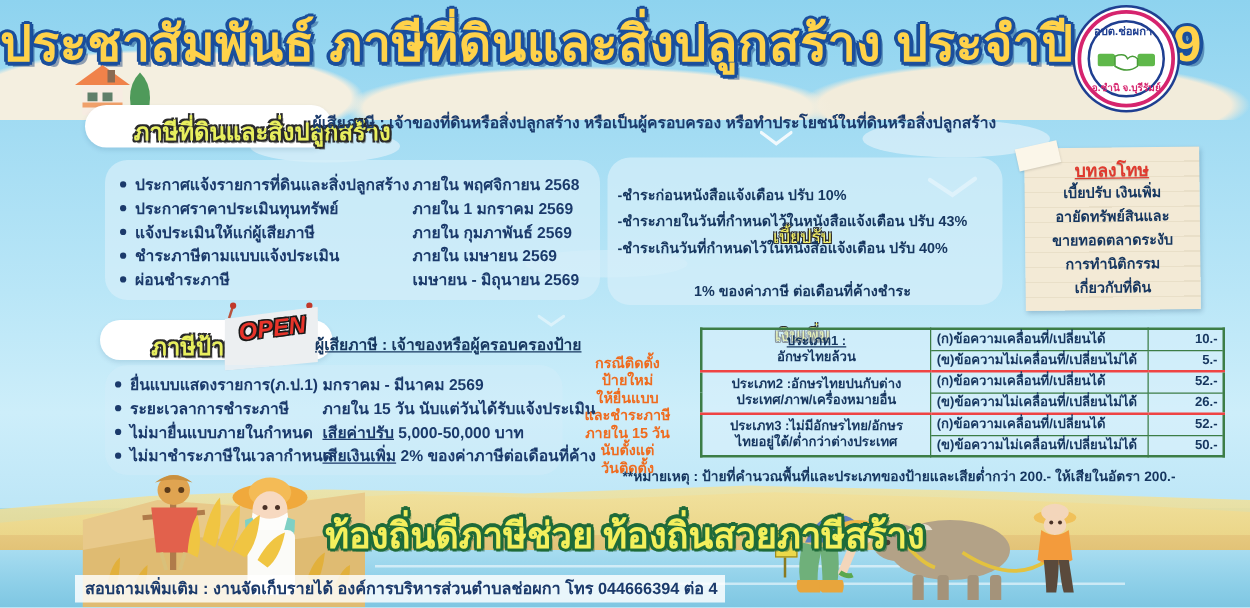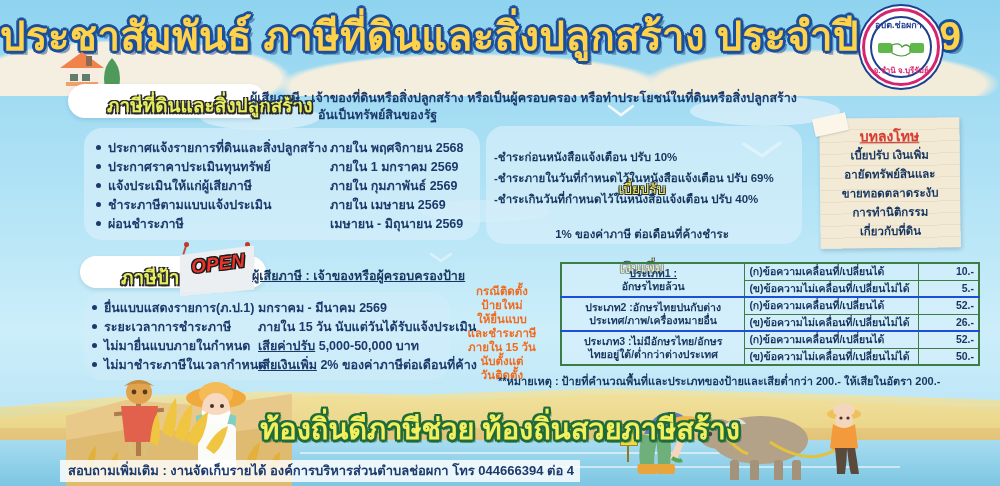--- a/index.html
+++ b/index.html
@@ -204,21 +204,21 @@
   .tbl td{
     border:1px solid #3c7d46;
     padding:1px 4px;
     font-size:10.5px;line-height:13.5px;font-weight:700;color:#16365f;
     white-space:nowrap;vertical-align:middle;
   }
   .tbl td.cat{width:196px;text-align:center;}
   .tbl td.desc{width:168px;}
   .tbl td.rate{width:38px;text-align:right;padding-left:24px;}
   .cat-u{text-decoration:underline;}
-  .tbl tr.g td{border-top:2px solid #1d4ed8;}
+  .tbl tr.g td{border-top:2px solid #ef4444;}
 
   .footnote{
     position:absolute;left:498px;top:372px;
     font-size:11px;font-weight:700;color:#16365f;white-space:nowrap;
   }
 
   
   .slogan{
     position:absolute;left:180px;top:412px;width:640px;text-align:center;
     font-size:29px;line-height:34px;font-weight:700;color:#f4ef5c;
@@ -403,21 +403,20 @@
       <rect x="30" y="8" width="6" height="10" fill="#8a6a52"></rect>
       <path d="M50 44 q-6 -22 6 -34 q12 12 6 34Z" fill="#4f9a5a"></path>
       <rect x="54" y="40" width="4" height="7" fill="#7a5a3a"></rect>
     </svg>
   </div>
 
   <div class="pill" style="left:68px;top:84px;width:198px;height:34px;"></div>
   <div class="pill-label" style="left:82px;top:90px;">ภาษีที่ดินและสิ่งปลูกสร้าง</div>
 
   <div class="payer-line" style="left:250px;top:90px;">ผู้เสียภาษี : เจ้าของที่ดินหรือสิ่งปลูกสร้าง หรือเป็นผู้ครอบครอง หรือทำประโยชน์ในที่ดินหรือสิ่งปลูกสร้าง</div>
-  <div class="payer-line" style="left:318px;top:107px;">อันเป็นทรัพย์สินของรัฐ</div>
 
   <div class="panel" style="left:84px;top:128px;width:396px;height:112px;"></div>
   <div class="panel" style="left:486px;top:126px;width:316px;height:118px;"></div>
 
   <div class="bullet-row" style="left:96px;top:140px;">
     <span class="bullet-dot"></span><span>ประกาศแจ้งรายการที่ดินและสิ่งปลูกสร้าง</span>
   </div>
   <div class="due-row" style="left:330px;top:140px;">ภายใน พฤศจิกายน 2568</div>
 
   <div class="bullet-row" style="left:96px;top:159px;">
@@ -435,21 +434,21 @@
   </div>
   <div class="due-row" style="left:330px;top:197px;">ภายใน เมษายน 2569</div>
 
   <div class="bullet-row" style="left:96px;top:216px;">
     <span class="bullet-dot"></span><span>ผ่อนชำระภาษี</span>
   </div>
   <div class="due-row" style="left:330px;top:216px;">เมษายน - มิถุนายน 2569</div>
 
   <div class="pen-head" style="left:492px;top:130px;">เบี้ยปรับ</div>
   <div class="pen-line" style="left:494px;top:150px;">-ชำระก่อนหนังสือแจ้งเตือน ปรับ 10%</div>
-  <div class="pen-line" style="left:494px;top:171px;">-ชำระภายในวันที่กำหนดไว้ในหนังสือแจ้งเตือน ปรับ 69%</div>
+  <div class="pen-line" style="left:494px;top:171px;">-ชำระภายในวันที่กำหนดไว้ในหนังสือแจ้งเตือน ปรับ 43%</div>
   <div class="pen-line" style="left:494px;top:192px;">-ชำระเกินวันที่กำหนดไว้ในหนังสือแจ้งเตือน ปรับ 40%</div>
   <div class="pen-head" style="left:492px;top:209px;">เงินเพิ่ม</div>
   <div class="pen-sub" style="left:492px;top:227px;">1% ของค่าภาษี ต่อเดือนที่ค้างชำระ</div>
 
   <div class="note">
     <div class="note-fold"></div>
     <div class="note-title">บทลงโทษ</div>
     <div class="note-line" style="left:0;top:30px;">เบี้ยปรับ เงินเพิ่ม</div>
     <div class="note-line" style="left:0;top:49px;">อายัดทรัพย์สินและ</div>
     <div class="note-line" style="left:0;top:68px;">ขายทอดตลาดระงับ</div>

